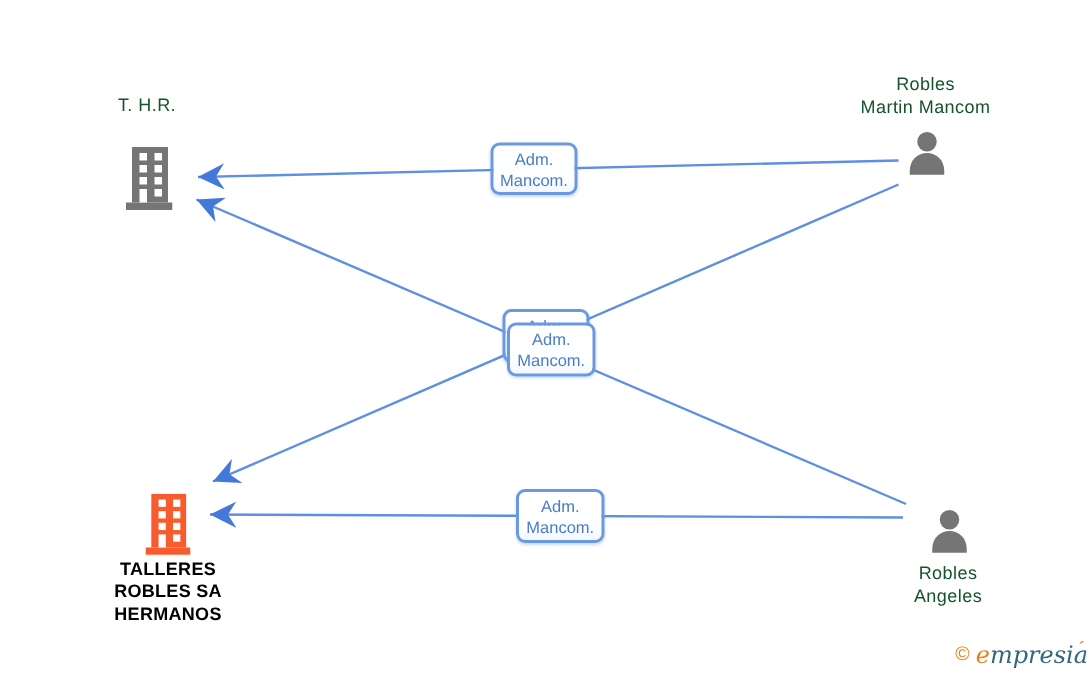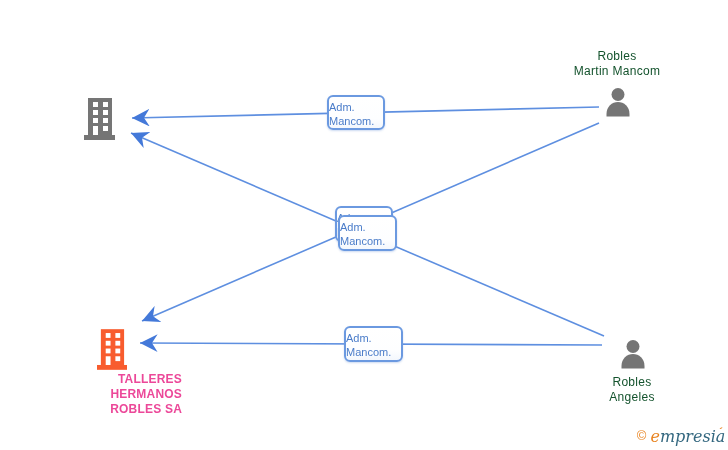--- a/index.html
+++ b/index.html
@@ -6,27 +6,27 @@
   #canvas{
     position:relative;width:728px;height:450px;background:#ffffff;
     font-family:"Liberation Sans",sans-serif;overflow:hidden;
   }
   #edges{position:absolute;left:0;top:0;z-index:1;}
   .node{position:absolute;z-index:3;cursor:pointer;}
   .node-label{
     position:absolute;z-index:3;text-align:center;color:#14532d;
     font-size:12px;line-height:15px;letter-spacing:0.3px;cursor:pointer;
   }
-  .node-label.bold{font-weight:bold;color:#ec4899;letter-spacing:0.2px;text-align:right;}
+  .node-label.bold{font-weight:bold;color:#000000;letter-spacing:0.2px;}
   .adm-box{
     position:absolute;box-sizing:border-box;
     border:2px solid #6b99e0;border-radius:6px;
     background:linear-gradient(180deg,#ffffff 0%,#fdfeff 70%,#f3f7fd 100%);
     box-shadow:0 1px 2px rgba(110,150,215,0.35);
-    color:#4a7cc9;font-size:11px;line-height:14px;text-align:left;
+    color:#4a7cc9;font-size:11px;line-height:14px;text-align:center;
     padding-top:3px;z-index:2;
   }
   .adm-box.front{z-index:4;}
   #logo{
     position:absolute;right:5px;bottom:4px;z-index:5;cursor:pointer;
     font-size:13px;white-space:nowrap;
   }
   #logo .copy{color:#e8821e;font-size:13px;vertical-align:2px;margin-right:4px;}
   #logo .brand{font-family:"DejaVu Serif",serif;font-style:italic;font-size:16px;}
   #logo .brand-first{color:#e8821e;}
@@ -64,20 +64,21 @@
     <div>Adm.</div>
     <div>Mancom.</div>
   </div>
 
   <div class="adm-box" style="left:344px;top:326px;width:59px;height:36px;">
     <div>Adm.</div>
     <div>Mancom.</div>
   </div>
 
   <div class="node-label" style="left:38px;top:63px;width:120px;">
+    <div>T. H.R.</div>
   </div>
   <div class="node" style="left:84px;top:98px;">
     <svg width="31" height="42" viewBox="0 0 31 42">
       <rect x="0" y="37" width="31" height="5" fill="#757575"></rect>
       <rect x="4" y="0" width="24" height="37" fill="#757575"></rect>
       <rect x="9" y="4" width="5" height="5" fill="#ffffff"></rect>
         <rect x="19" y="4" width="5" height="5" fill="#ffffff"></rect>
       <rect x="9" y="12" width="5" height="5" fill="#ffffff"></rect>
         <rect x="19" y="12" width="5" height="5" fill="#ffffff"></rect>
       <rect x="9" y="20" width="5" height="5" fill="#ffffff"></rect>
@@ -107,22 +108,22 @@
       <rect x="9" y="12" width="5" height="5" fill="#ffffff"></rect>
         <rect x="19" y="12" width="5" height="5" fill="#ffffff"></rect>
       <rect x="9" y="20" width="5" height="5" fill="#ffffff"></rect>
         <rect x="19" y="20" width="5" height="5" fill="#ffffff"></rect>
       <rect x="9" y="28" width="5" height="9" fill="#ffffff"></rect>
         <rect x="19" y="28" width="5" height="5" fill="#ffffff"></rect>
     </svg>
   </div>
   <div class="node-label bold" style="left:42px;top:372px;width:140px;">
     <div>TALLERES</div>
+    <div>ROBLES SA</div>
     <div>HERMANOS</div>
-    <div>ROBLES SA</div>
   </div>
 
   <div class="node" style="left:618px;top:339px;">
     <svg width="30" height="30" viewBox="0 0 30 30">
       <circle cx="15" cy="7.5" r="6.5" fill="#757575"></circle>
       <path d="M15,15 C9,15 3.5,19.5 3.5,27 L3.5,29.5 L26.5,29.5 L26.5,27 C26.5,19.5 21,15 15,15 Z" fill="#757575"></path>
     </svg>
   </div>
   <div class="node-label" style="left:572px;top:375px;width:120px;">
     <div>Robles</div>

